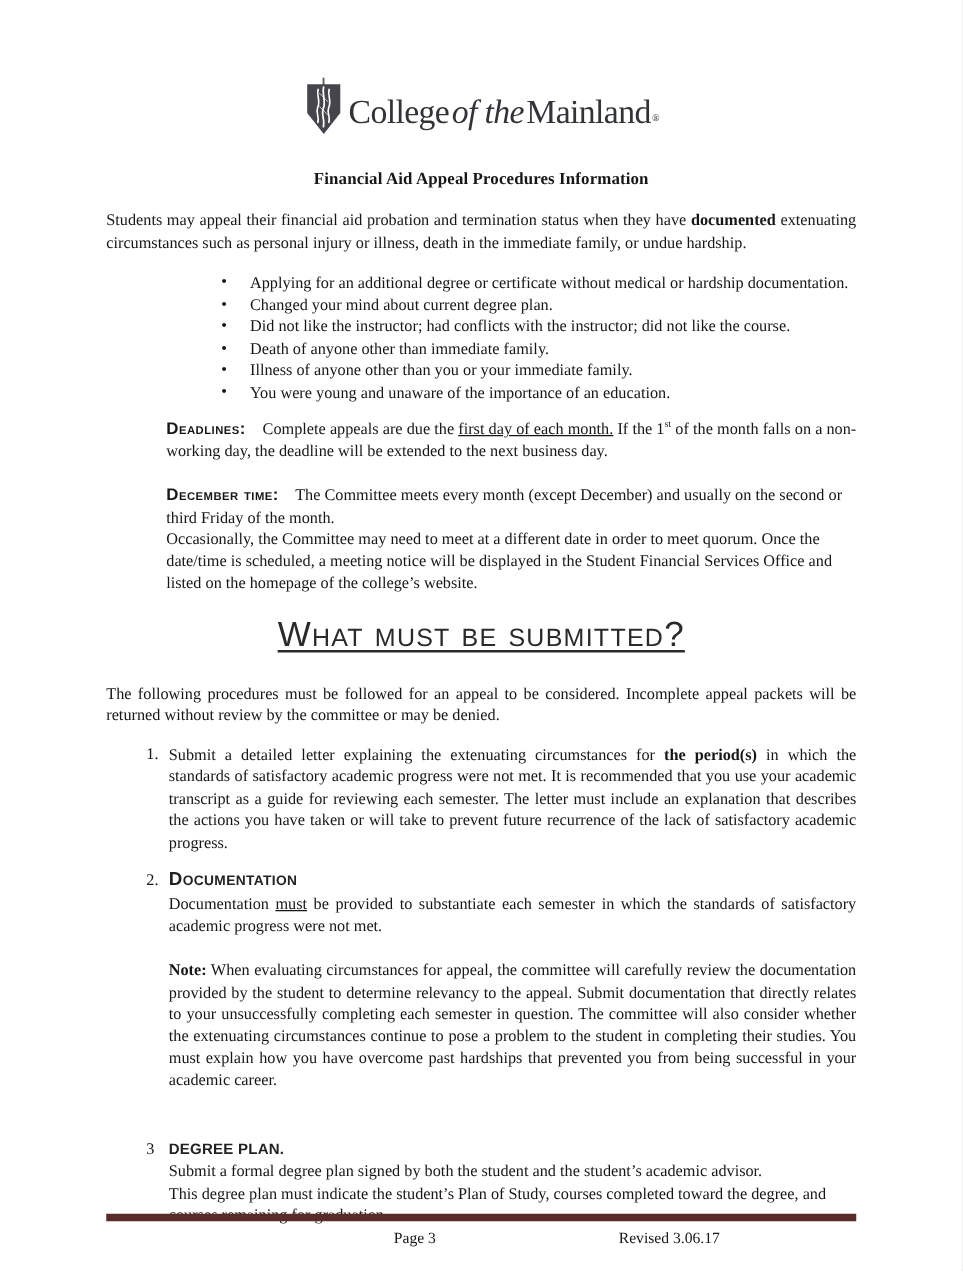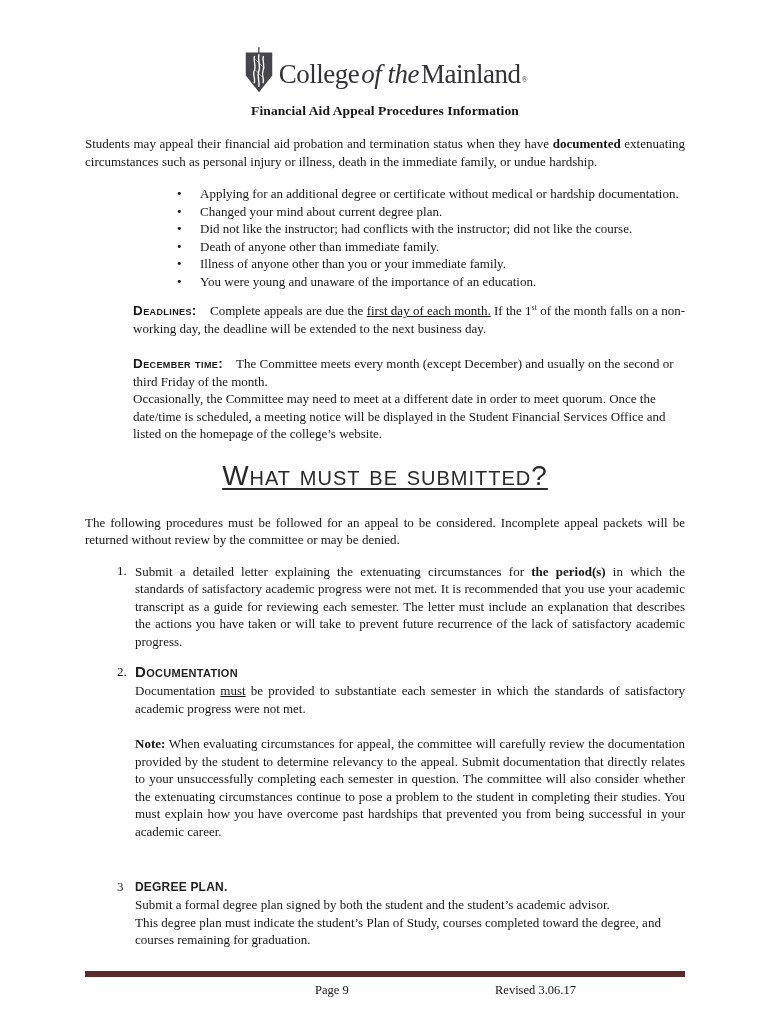--- a/index.html
+++ b/index.html
@@ -11,32 +11,32 @@
     background: #ffffff;
     font-family: "Liberation Serif", serif;
     font-size: 13px;
     line-height: 17.5px;
     color: #161616;
     overflow: hidden;
   }
   .content { padding: 0 85px; }
 
   
-  .doc-header { padding-top: 46px; text-align: center; }
+  .doc-header { padding-top: 61px; text-align: center; }
   .logo-row { display: inline-flex; align-items: flex-end; gap: 5px; }
   .logo-shield { width: 30px; height: 50px; }
   .logo-text {
     font-family: "Liberation Serif", serif;
     font-size: 27px; line-height: 30px;
     color: #333338; letter-spacing: -0.5px; white-space: nowrap;
   }
   .logo-ofthe { font-style: italic; margin: 0 2px; }
   .logo-reg { font-size: 8px; vertical-align: baseline; position: relative; bottom: 1px; left: 1px; }
   .doc-title {
-    font-weight: bold; font-size: 13.5px; margin-top: 1px; letter-spacing: 0.1px;
+    font-weight: bold; font-size: 13.5px; margin-top: 18px; letter-spacing: 0.1px;
   }
 
   
   p { margin: 0; }
   .jp { text-align: justify; }
   .intro { margin-top: 16px; }
   .center-line { text-align: center; margin-top: 0px; }
 
   .seg-b  { font-weight: bold; }
   .seg-u  { text-decoration: underline; }
@@ -179,17 +179,17 @@
         <p class="tight"><span>Submit a formal degree plan signed by both the student and the student’s academic advisor.</span></p>
         <p class="tight"><span>This degree plan must indicate the student’s Plan of Study, courses completed toward the degree, and courses remaining for graduation.</span></p>
       </div>
     </div>
 
   </div>
 
   <footer class="footer">
     <div class="footer-rule" style="background-color: rgb(90, 43, 43);"></div>
     <div class="footer-text">
-      <span class="footer-page">Page 9</span>
+      <span class="footer-page">Page 3</span>
       <span class="footer-revised">Revised 3.06.17</span>
     </div>
   </footer>
 </div>
 
 </body></html>

